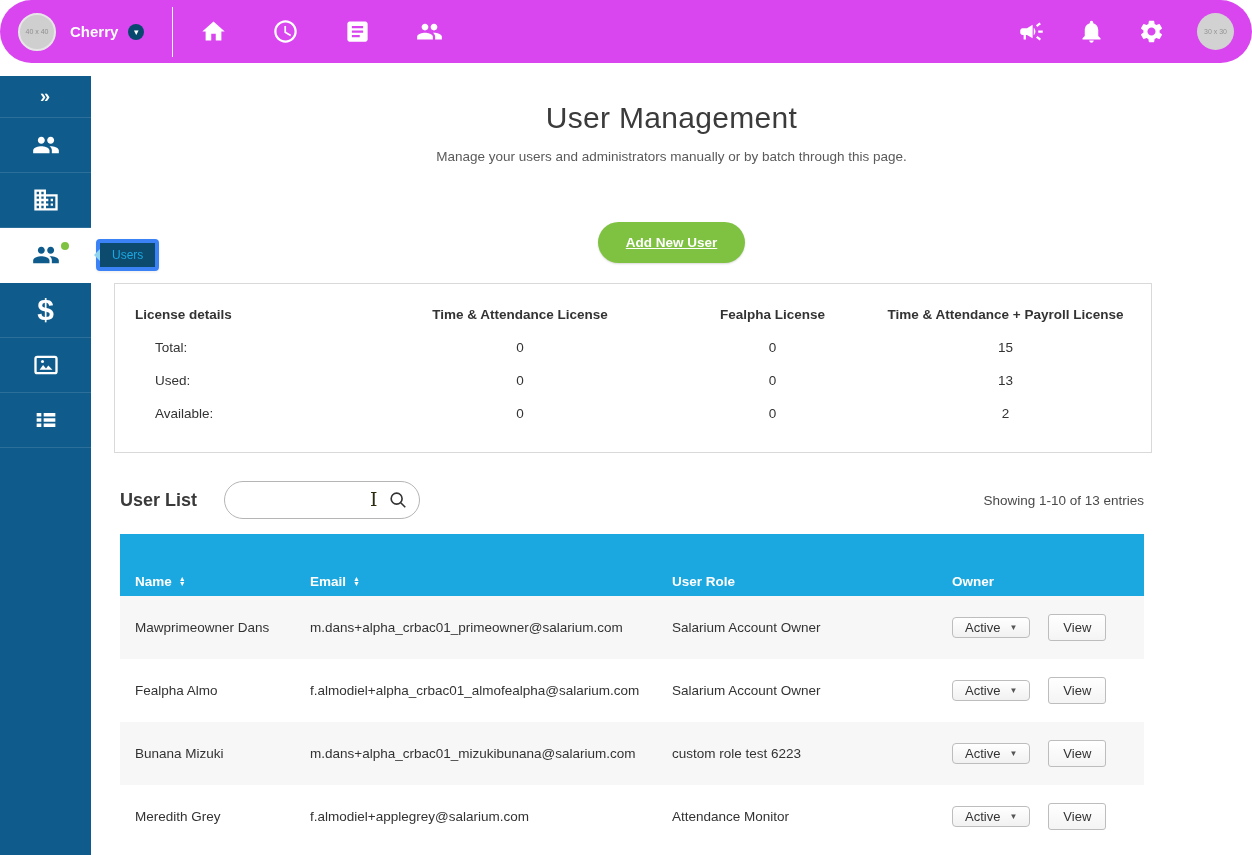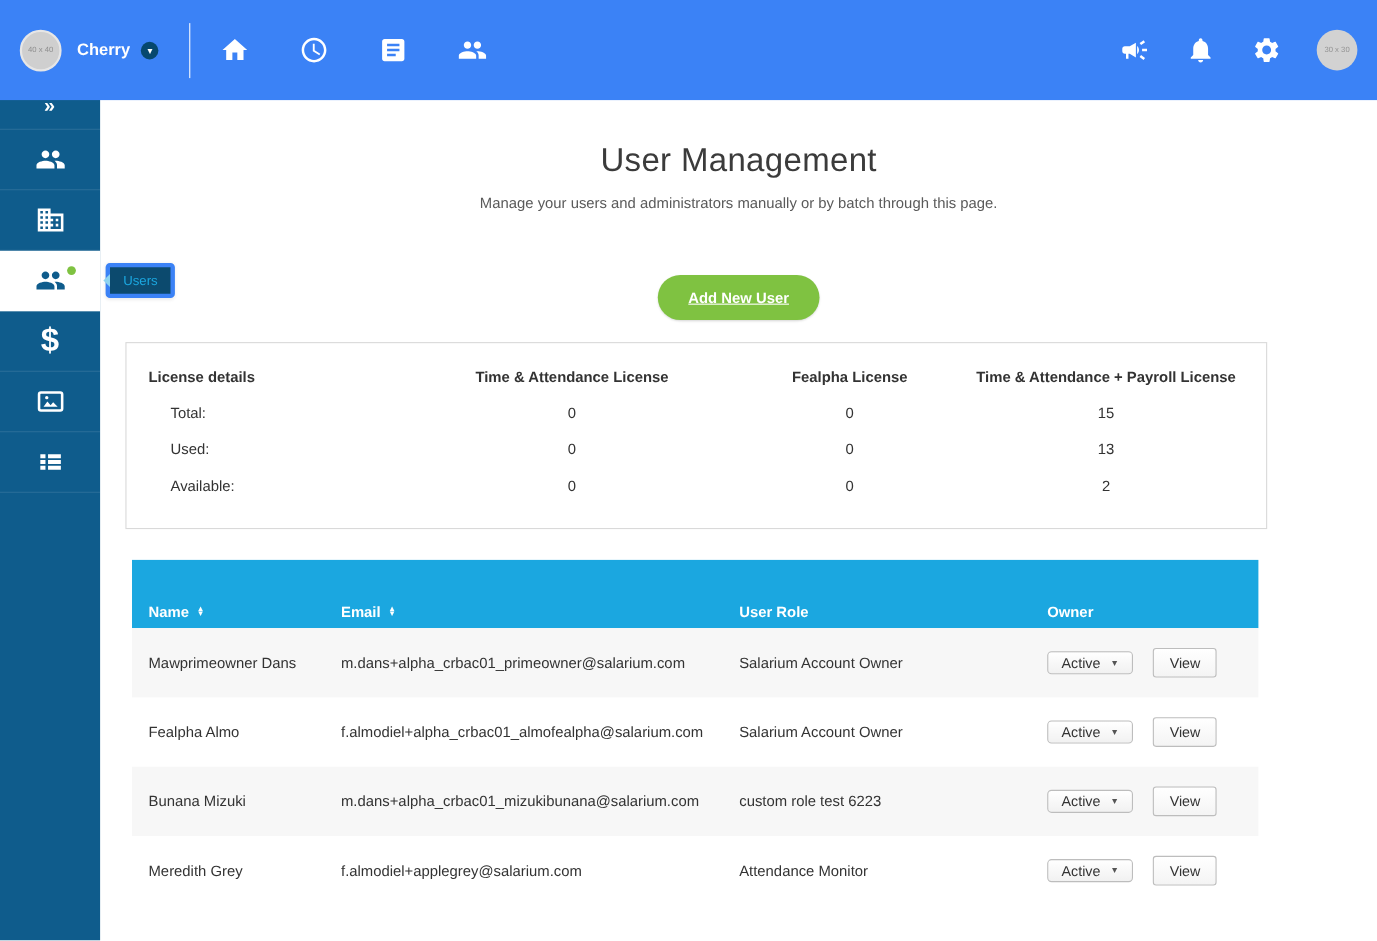--- a/index.html
+++ b/index.html
@@ -4,23 +4,23 @@
 <style>
   * { box-sizing: border-box; margin: 0; padding: 0; }
   html,body { width:1252px; height:855px; overflow:hidden; }
   body {
     font-family: "Liberation Sans", sans-serif;
     background:#ffffff; color:#333;
     position:relative;
   }
   
   .topbar {
-    height:91px; background:#3b82f6;
+    height:63px; background:#d946ef;
     display:flex; align-items:center; justify-content:space-between;
-    padding:0 18px; position:relative; z-index:30;
+    padding:0 18px; position:relative; z-index:30;border-radius:32px;
   }
   .topbar-left { display:flex; align-items:center; }
   .avatar-lg {
     width:38px; height:38px; border-radius:50%;
     background:#cfcfcf; color:#8f8f8f; font-size:7px;
     display:flex; align-items:center; justify-content:center;
     border:2px solid #e6e6e6;
   }
   .company-name { color:#fff; font-weight:bold; font-size:15px; margin:0 10px 0 14px; }
   .caret-circle {
@@ -253,20 +253,32 @@
       <div class="lic-c">13</div>
 
       <div class="lic-label">Available:</div>
       <div class="lic-c">0</div>
       <div class="lic-c">0</div>
       <div class="lic-c">2</div>
     </div>
   </section>
 
   <section class="userlist-section">
+    <div class="userlist-header">
+      <span class="userlist-title">User List</span>
+      <div class="search-wrap">
+        <input class="search-input" type="text" placeholder="" style="">
+        <span class="ibeam-cursor">I</span>
+        <svg class="search-icon" viewBox="0 0 22 22">
+          <circle cx="9.5" cy="9.5" r="6" fill="none" stroke="#333" stroke-width="1.8"></circle>
+          <line x1="14" y1="14" x2="19" y2="19" stroke="#333" stroke-width="1.8"></line>
+        </svg>
+      </div>
+      <span class="showing-text">Showing 1-10 of 13 entries</span>
+    </div>
 
     <div class="user-table">
       <div class="thead">
         <div>
           <span>Name</span>
           <span class="sort-icon">
             <span>▲</span>
             <span>▼</span>
           </span>
         </div>

